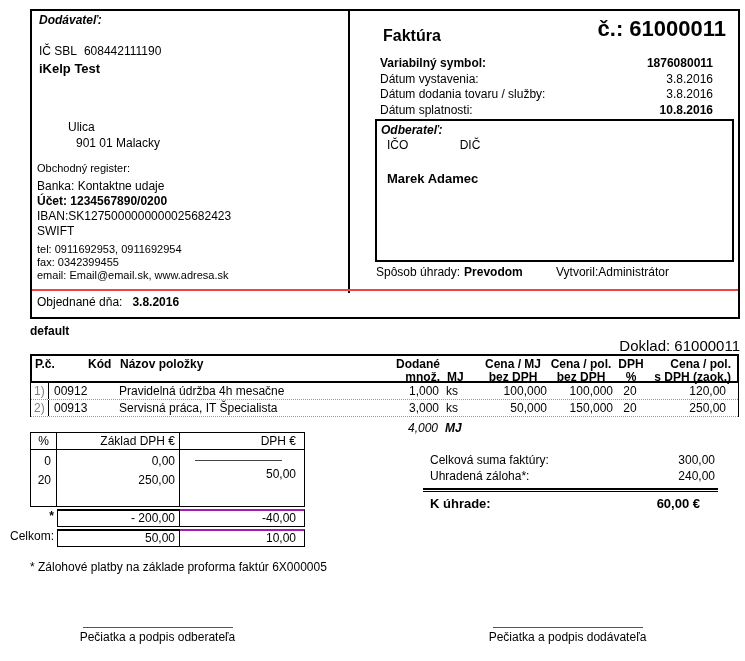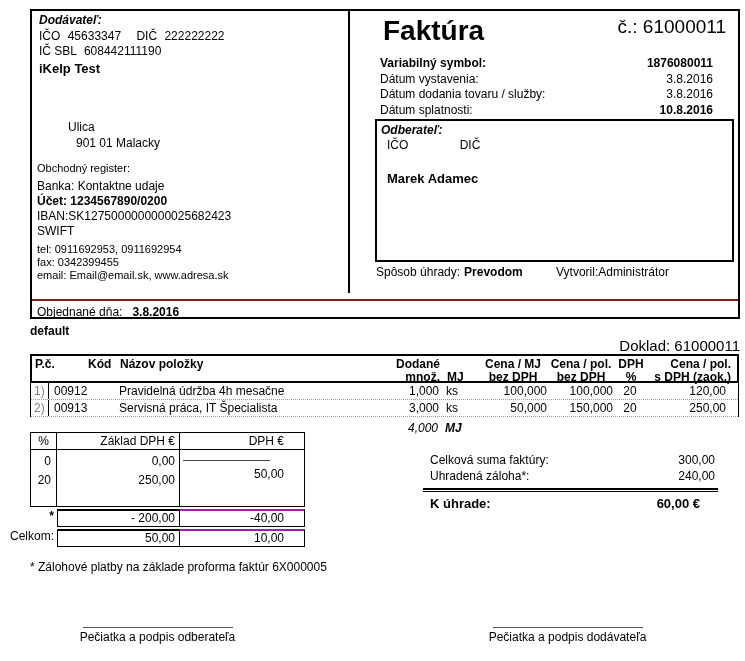--- a/index.html
+++ b/index.html
@@ -12,30 +12,30 @@
   .b  { font-weight:bold; }
   .i  { font-style:italic; }
   .sm { font-size:11px; }
 
   
   .header-box { position:absolute; left:30px; top:9px; width:710px; height:310px; border:2px solid #000; }
   .header-main { position:absolute; left:0; top:0; right:0; height:282px; display:flex; }
   .pane-left  { width:318px; border-right:2px solid #000; position:relative; }
   .pane-right { flex:1; position:relative; }
 
-  .order-band { position:absolute; left:0; right:0; bottom:0; height:18px; border-top:2px solid #7f1d1d;
+  .order-band { position:absolute; left:0; right:0; bottom:0; height:28px; border-top:2px solid #ef4444;
                 padding:4px 0 0 5px; }
   .order-band .val { margin-left:10px; font-weight:bold; }
 
   
   .ln { position:absolute; left:5px; white-space:nowrap; line-height:13px; }
 
   
-  .inv-title  { position:absolute; left:33px; top:4px; font-size:28px; font-weight:bold; }
-  .inv-number { position:absolute; right:12px; top:5px; font-size:19px; font-weight:normal; }
+  .inv-title  { position:absolute; left:33px; top:16px; font-size:16px; font-weight:bold; }
+  .inv-number { position:absolute; right:12px; top:5px; font-size:22px; font-weight:bold; }
   .inv-details { position:absolute; left:30px; right:25px; top:45px; }
   .inv-row { display:flex; justify-content:space-between; line-height:15.5px;gap:34px; }
 
   .cust-box { position:absolute; left:25px; top:108px; width:359px; height:143px; border:2px solid #000; }
   .cust-label { position:absolute; left:4px; top:2px; font-weight:bold; font-style:italic; }
   .cust-ids { position:absolute; left:10px; top:17px; }
   .cust-ids .dic { margin-left:48px; }
   .cust-name { position:absolute; left:10px; top:50px; font-weight:bold; font-size:13px; }
 
   .pay-method { position:absolute; left:26px; top:254px; }
@@ -67,21 +67,21 @@
   .it-head .c-sdph { padding-right:6px; }
   .it-row .c-num  { color:#808080; border-right:1px solid #000; height:100%; display:flex; align-items:center; }
   .it-row .c-kod  { padding-left:5px; }
 
   
   .vat { position:absolute; left:8px; top:432px; width:297px; }
   .vat-row { display:flex; }
   .vat .cell { border:1px solid #000; }
   .v-pct  { margin-left:22px; width:27px; }
   .v-base { width:123px; text-align:right; padding-right:4px; }
-  .v-vat  { width:125px; text-align:right; padding-right:20px; }
+  .v-vat  { width:125px; text-align:right; padding-right:8px; }
   .vat-head { height:18px; line-height:16px; }
   .vat-head .v-pct { text-align:center; }
   .vat-head .v-base, .vat-head .v-vat { border-left:none; }
   .vat-body { height:57px; }
   .vat-body .cell { border-top:none; }
   .vat-body .v-base, .vat-body .v-vat { border-left:none; }
   .vat-body .bl { line-height:19px; padding-top:2px; }
   .vat-body .v-pct { text-align:right; padding-right:5px; }
   .dash { border-top:1px solid #444; width:87px; margin:10px 14px 6px auto; }
   .vat-foot { height:18px; line-height:15px; margin-top:2px; }
@@ -109,26 +109,20 @@
 </head>
 <body>
 
 <div class="abs" style="inset:0">
 
   <div class="header-box">
     <div class="header-main">
 
       <div class="pane-left">
         <div class="ln b i" style="top:3px; left:7px">Dodávateľ:</div>
-        <div class="ln" style="top:19px; left:7px">
-          <span>IČO</span>
-          <span style="margin-left:4px">45633347</span>
-          <span style="margin-left:12px">DIČ</span>
-          <span style="margin-left:4px">222222222</span>
-        </div>
         <div class="ln" style="top:34px; left:7px">
           <span>IČ SBL</span>
           <span style="margin-left:4px">608442111190</span>
         </div>
         <div class="ln b" style="top:51px; left:7px; font-size:13px">iKelp Test</div>
         <div class="ln" style="top:110px; left:36px">Ulica</div>
         <div class="ln" style="top:126px; left:44px">901 01 Malacky</div>
         <div class="ln sm" style="top:151px">Obchodný register:</div>
         <div class="ln" style="top:169px">Banka: Kontaktne udaje</div>
         <div class="ln b" style="top:184px">Účet: 1234567890/0200</div>

